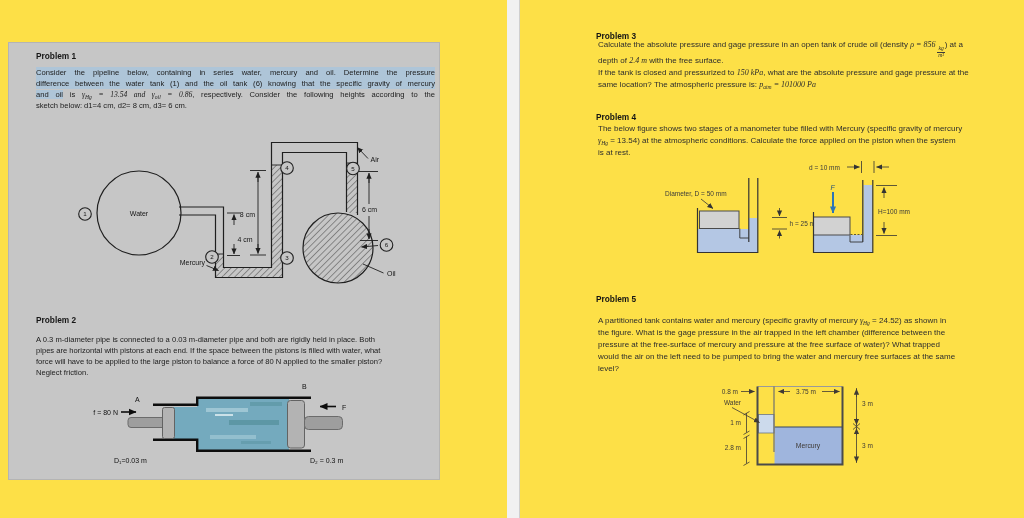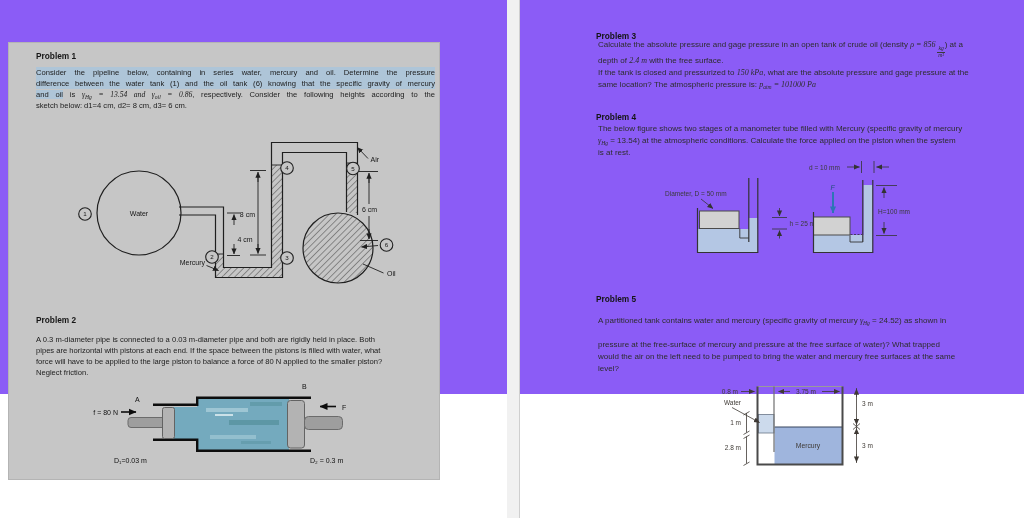--- a/index.html
+++ b/index.html
@@ -1,18 +1,18 @@
 <!DOCTYPE html>
 <html><head>
 <meta charset="utf-8">
 <style>
   html,body{margin:0;padding:0;}
   body{width:1024px;height:518px;position:relative;overflow:hidden;background:#ffffff;
        font-family:"Liberation Sans",sans-serif;}
-  .page{position:absolute;top:0;height:394px;background:#8b5cf6;}
+  .page{position:absolute;top:0;height:518px;background:#fde047;}
   #pageLeft{left:0;width:507px;border-right:1px solid #dedede;padding-left:44px;}
   #gutter{position:absolute;left:507px;top:0;width:13px;height:518px;background:#f1f1f1;
           border-right:1px solid #cfcfcf;box-sizing:border-box;}
   #pageRight{left:520px;width:504px;}
 
   
   #noteBox{position:absolute;left:8px;top:42px;width:432px;height:438px;background:#c6c6c6;
            border:1px solid #b4b4b4;box-sizing:border-box;}
   .nb-title{position:absolute;left:27px;font-size:8.3px;font-weight:bold;color:#161616;}
   .nb-para{position:absolute;left:27px;width:399px;font-size:7.6px;color:#1c1c1c;}
@@ -258,20 +258,21 @@
         <line x1="884" y1="198" x2="884" y2="187.5" marker-end="url(#ar3)"></line>
         <line x1="884" y1="222" x2="884" y2="233.5" marker-end="url(#ar3)"></line>
       </g>
       <text x="809" y="170" font-size="6.5" fill="#3a3a3a">d = 10 mm</text>
       <text x="878" y="214" font-size="6.5" fill="#3a3a3a">H=100 mm</text>
     </g>
   </svg>
 
   <div class="rp-title" style="top:294px">Problem 5</div>
   <div class="rp-line" style="top:316px"><span>A partitioned tank contains water and mercury (specific gravity of mercury </span><span class="mi">γ</span><span class="msub">Hg</span><span> = 24.52) as shown in</span></div>
+  <div class="rp-line" style="top:328px">the figure. What is the gage pressure in the air trapped in the left chamber (difference between the</div>
   <div class="rp-line" style="top:340px">pressure at the free-surface of mercury and pressure at the free surface of water)? What trapped</div>
   <div class="rp-line" style="top:352px">would the air on the left need to be pumped to bring the water and mercury free surfaces at the same</div>
   <div class="rp-line" style="top:364px">level?</div>
 
   <svg style="left:183px;top:381px" width="180" height="112" viewBox="703 381 180 112">
     <defs>
       <marker id="ar4" viewBox="0 0 8 8" refX="7.5" refY="4" markerWidth="6" markerHeight="6" markerUnits="userSpaceOnUse" orient="auto-start-reverse">
         <path d="M0 0.5 L8 4 L0 7.5 z" fill="#3f3a35"></path>
       </marker>
     </defs>

